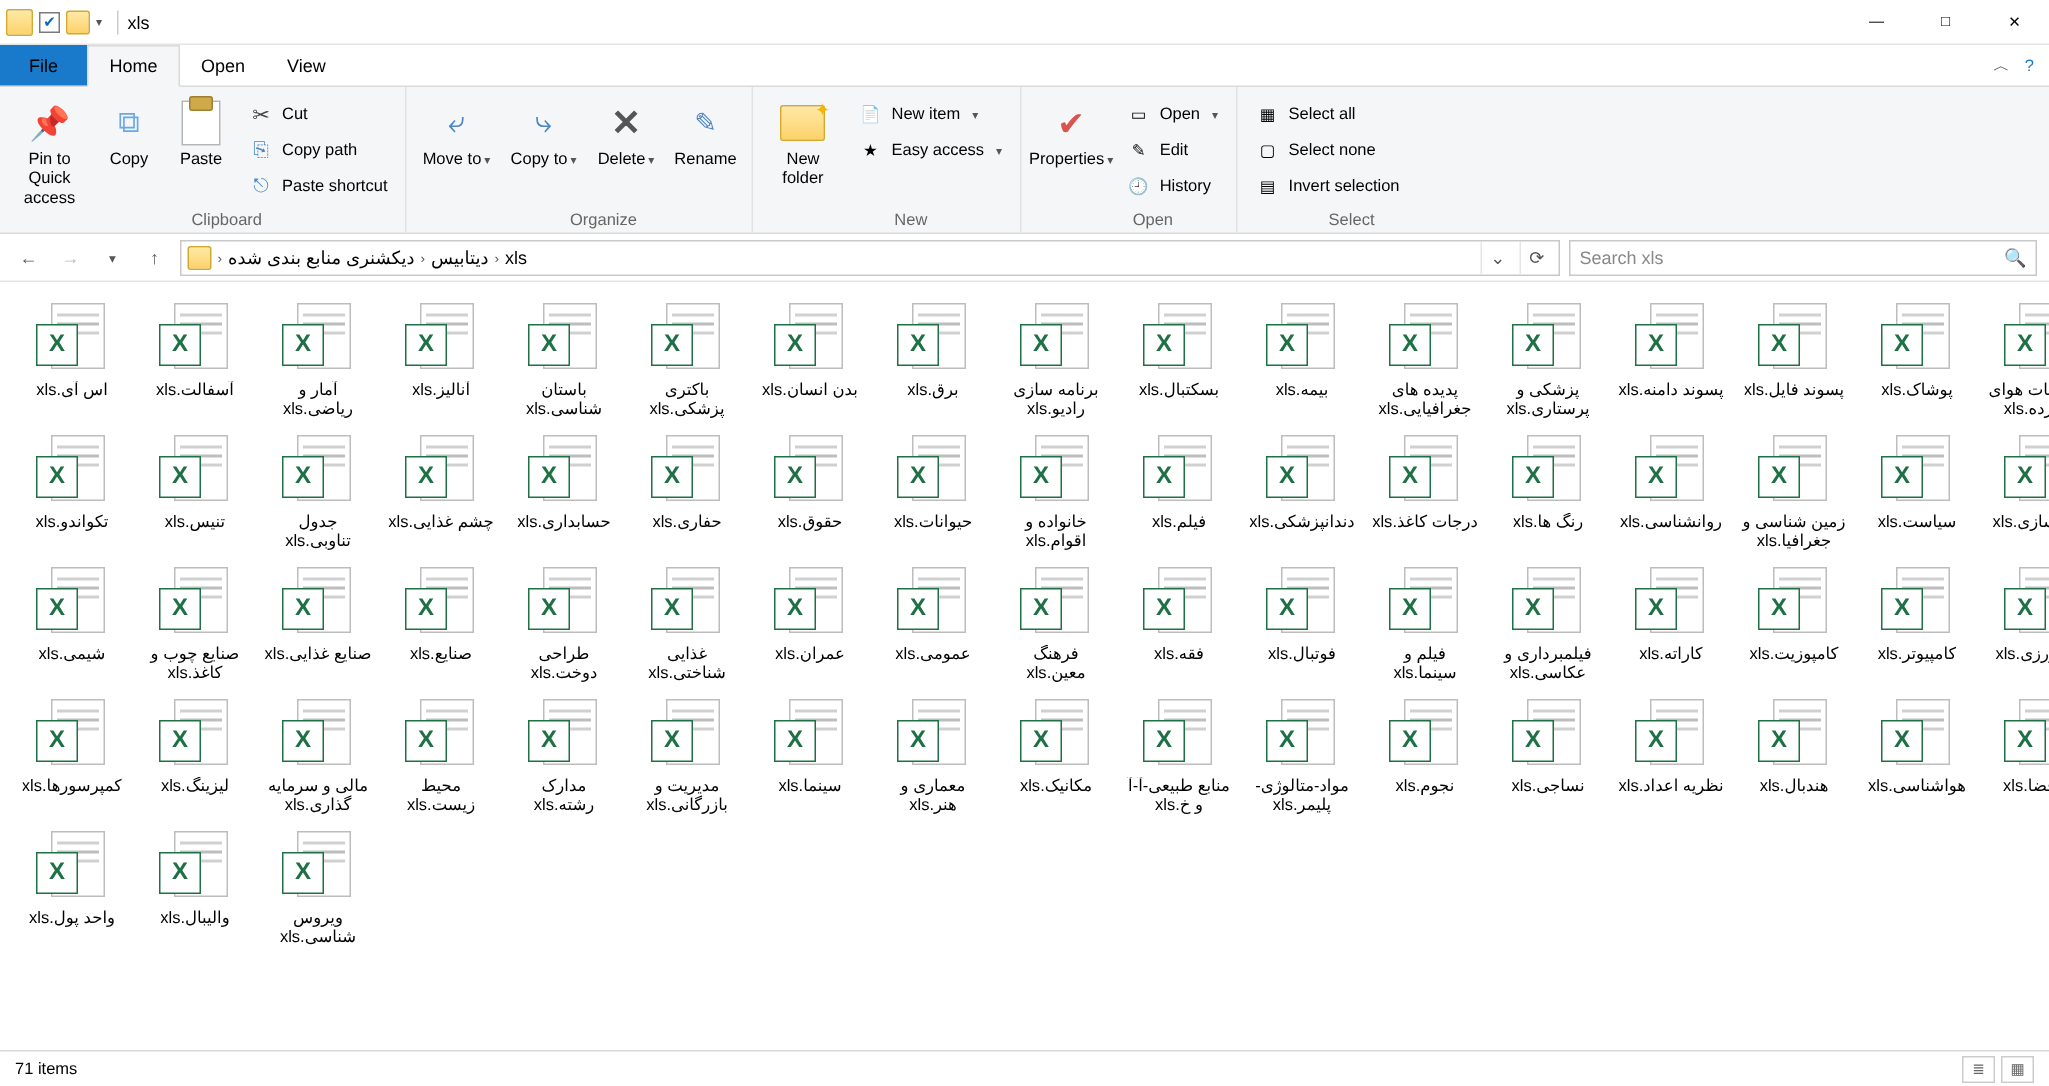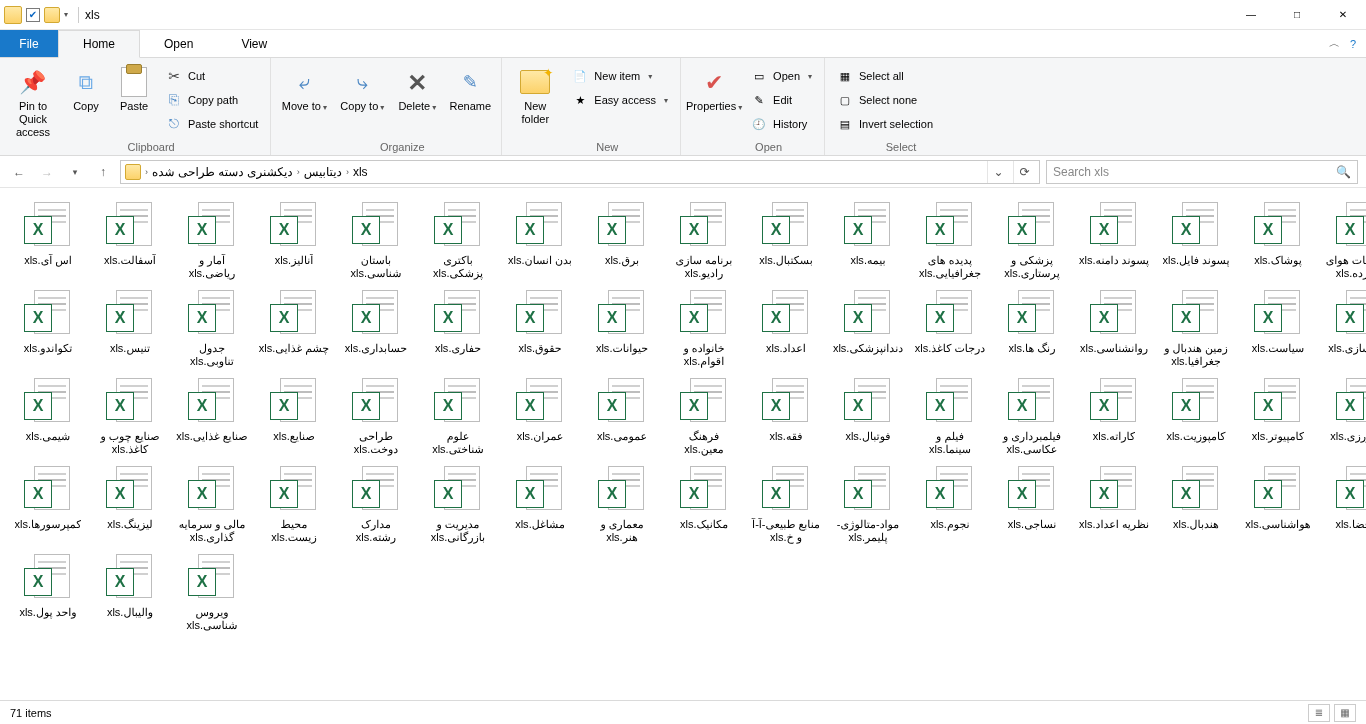--- a/index.html
+++ b/index.html
@@ -67,26 +67,26 @@
   .ribbon-tabs {
     height:28px;
     display:flex;
     align-items:stretch;
     background:#fff;
     border-bottom:1px solid #dadada;
   }
   .ribbon-tabs .file-tab {
     width:58px;
     background:#1979ca;
-    color:#ffffff;
+    color:#000000;
     display:flex;align-items:center;justify-content:center;
     font-size:12px;
   }
   .ribbon-tabs .tab {
-    padding:0 24px;
+    padding:0 14px;
     display:flex;align-items:center;
     position:relative;
   }
   .ribbon-tabs .tab.active::after{
     content:"";position:absolute;left:0;right:0;bottom:-1px;height:2px;background:#1979ca00;
   }
   .ribbon-tabs .tab.active{
     border:1px solid #dadada;
     border-bottom:1px solid #f5f6f7;
     background:#f5f6f7;
@@ -387,21 +387,21 @@
 </div>
 
 <div class="navrow">
   <div class="navbtn">←</div>
   <div class="navbtn disabled">→</div>
   <div class="navbtn" style="font-size:9px;">▾</div>
   <div class="navbtn">↑</div>
   <div class="addr">
     <span style="width:16px;height:16px;background:linear-gradient(#ffe9a6,#fcd26a);border:1px solid #d3a932;border-radius:2px;"></span>
     <span class="sep">›</span>
-    <span class="crumb">دیکشنری دسته طراحی شده</span>
+    <span class="crumb">دیکشنری منابع بندی شده</span>
     <span class="sep">›</span>
     <span class="crumb">دیتابیس</span>
     <span class="sep">›</span>
     <span class="crumb">xls</span>
     <span class="end"></span>
     <div class="dd">⌄</div>
     <div class="ref">⟳</div>
   </div>
   <div class="search">
     <span>Search xls</span>
@@ -753,21 +753,21 @@
         <div class="thumb">
           <div class="sheet-back">
             <div class="stripe s1"></div>
             <div class="stripe s2"></div>
             <div class="stripe s3"></div>
           </div>
           <div class="xls-badge">
             <span class="x">X</span>
           </div>
         </div>
-        <div class="name">اعداد.xls</div>
+        <div class="name">فیلم.xls</div>
       </div>
       <div class="file">
         <div class="thumb">
           <div class="sheet-back">
             <div class="stripe s1"></div>
             <div class="stripe s2"></div>
             <div class="stripe s3"></div>
           </div>
           <div class="xls-badge">
             <span class="x">X</span>
@@ -818,21 +818,21 @@
         <div class="thumb">
           <div class="sheet-back">
             <div class="stripe s1"></div>
             <div class="stripe s2"></div>
             <div class="stripe s3"></div>
           </div>
           <div class="xls-badge">
             <span class="x">X</span>
           </div>
         </div>
-        <div class="name">زمین هندبال و جغرافیا.xls</div>
+        <div class="name">زمین شناسی و جغرافیا.xls</div>
       </div>
       <div class="file">
         <div class="thumb">
           <div class="sheet-back">
             <div class="stripe s1"></div>
             <div class="stripe s2"></div>
             <div class="stripe s3"></div>
           </div>
           <div class="xls-badge">
             <span class="x">X</span>
@@ -922,21 +922,21 @@
         <div class="thumb">
           <div class="sheet-back">
             <div class="stripe s1"></div>
             <div class="stripe s2"></div>
             <div class="stripe s3"></div>
           </div>
           <div class="xls-badge">
             <span class="x">X</span>
           </div>
         </div>
-        <div class="name">علوم شناختی.xls</div>
+        <div class="name">غذایی شناختی.xls</div>
       </div>
       <div class="file">
         <div class="thumb">
           <div class="sheet-back">
             <div class="stripe s1"></div>
             <div class="stripe s2"></div>
             <div class="stripe s3"></div>
           </div>
           <div class="xls-badge">
             <span class="x">X</span>
@@ -1156,21 +1156,21 @@
         <div class="thumb">
           <div class="sheet-back">
             <div class="stripe s1"></div>
             <div class="stripe s2"></div>
             <div class="stripe s3"></div>
           </div>
           <div class="xls-badge">
             <span class="x">X</span>
           </div>
         </div>
-        <div class="name">مشاغل.xls</div>
+        <div class="name">سینما.xls</div>
       </div>
       <div class="file">
         <div class="thumb">
           <div class="sheet-back">
             <div class="stripe s1"></div>
             <div class="stripe s2"></div>
             <div class="stripe s3"></div>
           </div>
           <div class="xls-badge">
             <span class="x">X</span>

